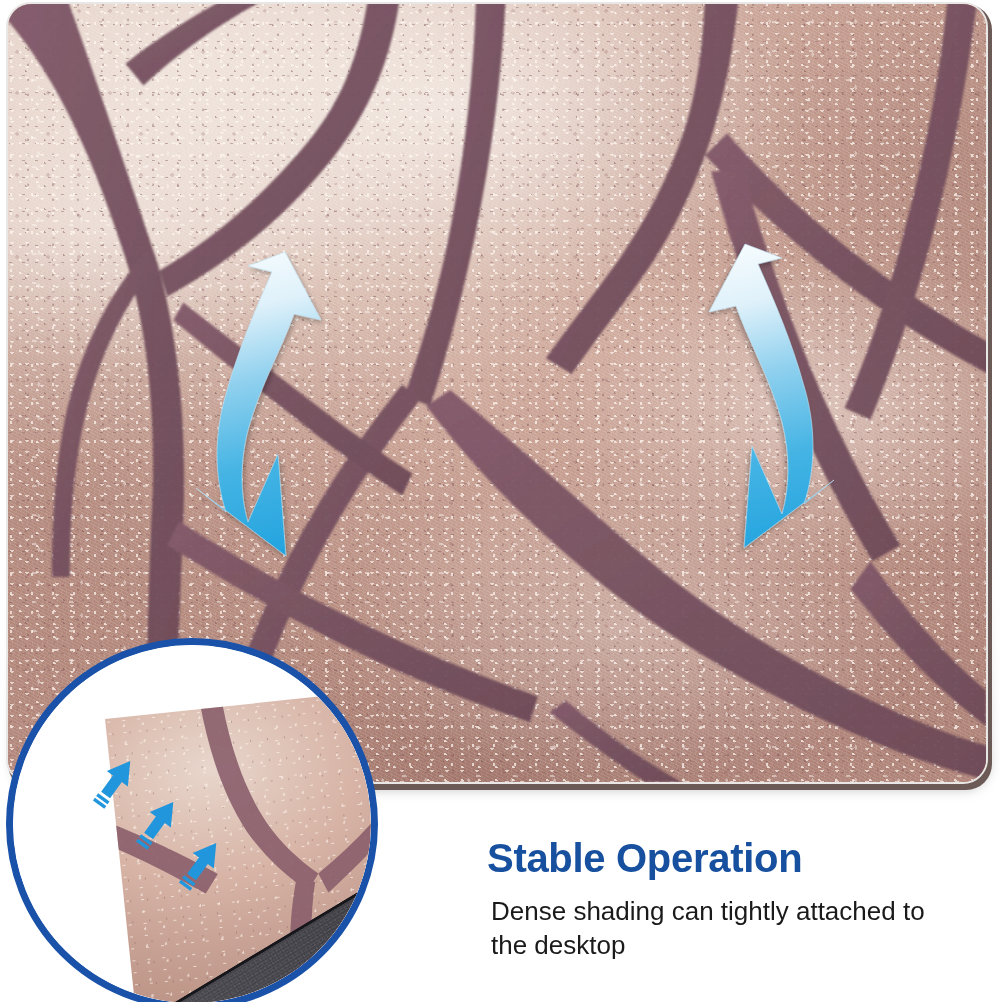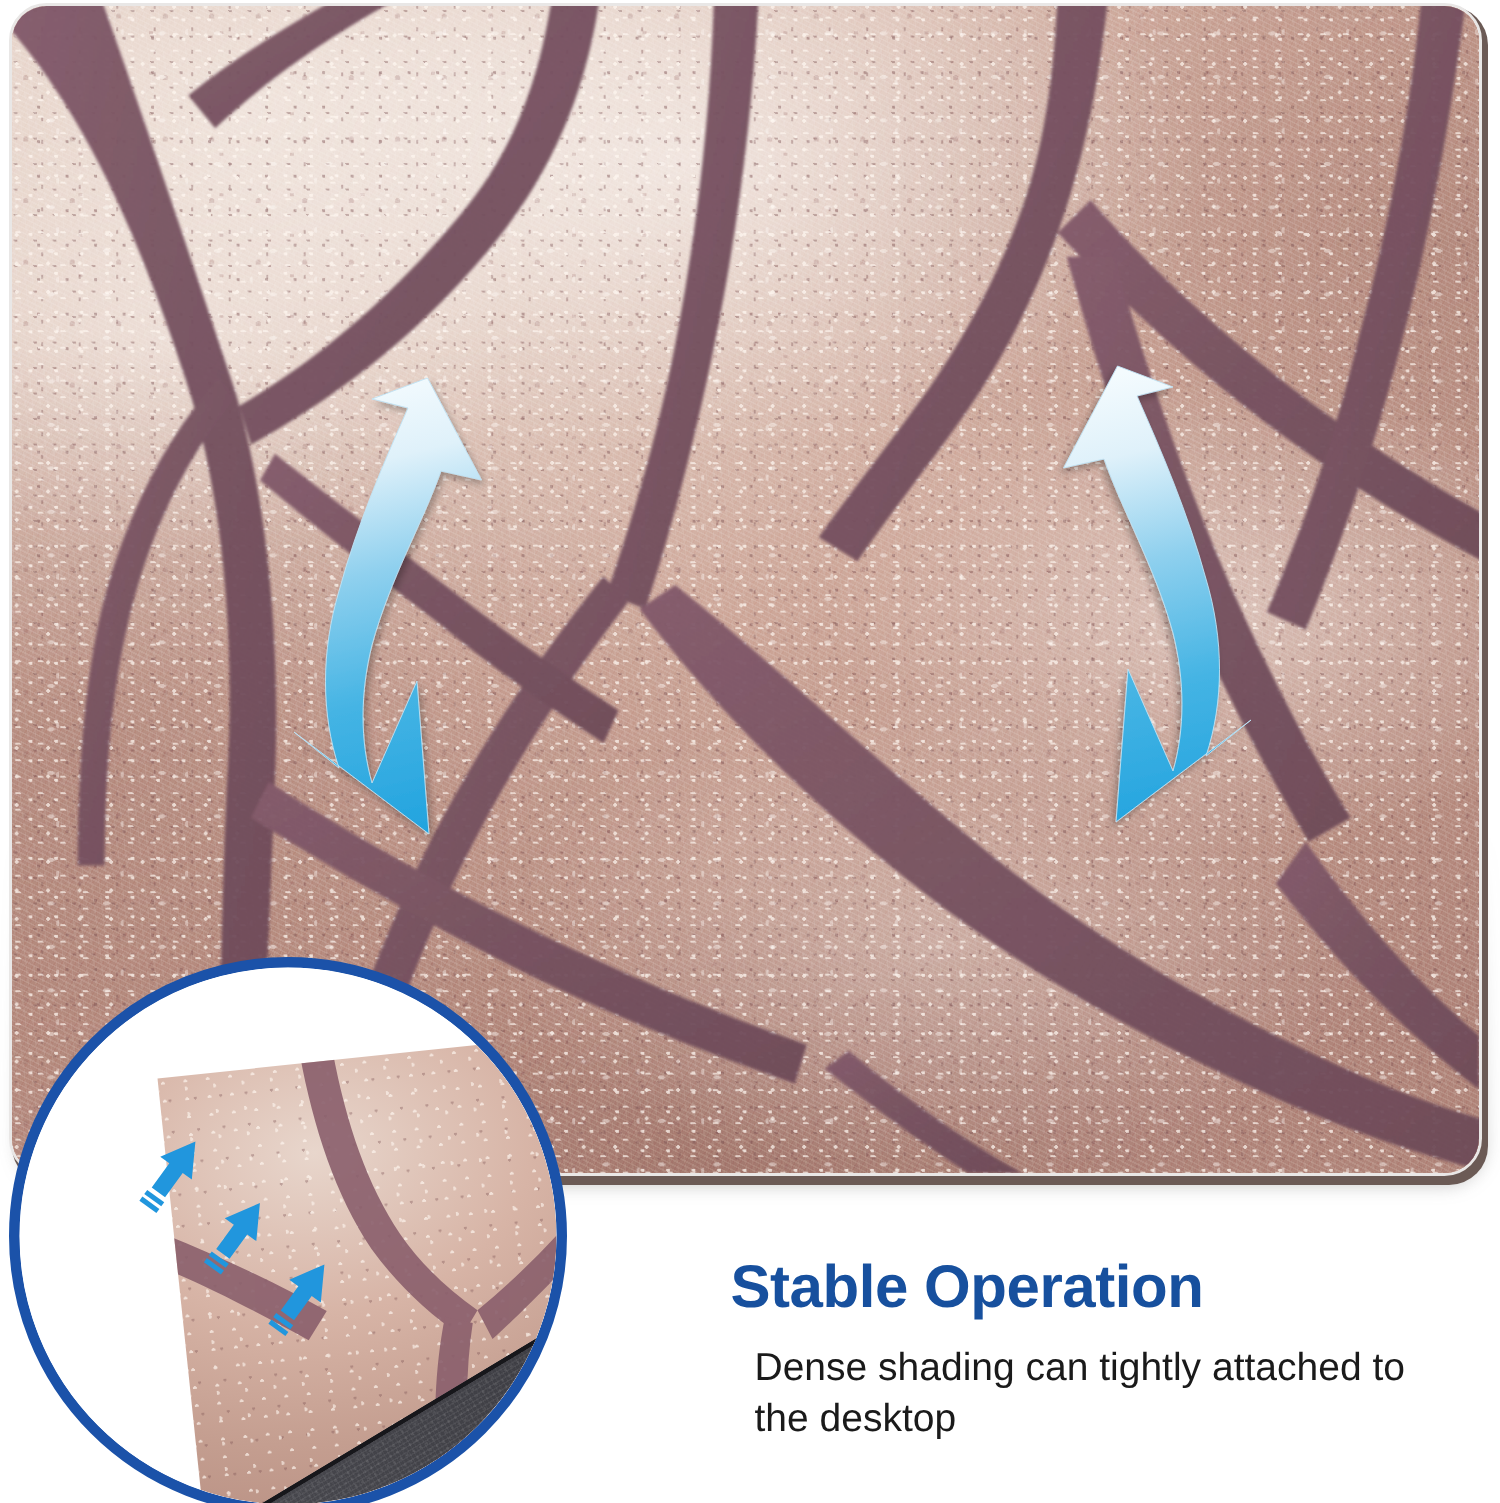--- a/index.html
+++ b/index.html
@@ -168,21 +168,21 @@
 
   .hand{position:absolute;left:205px;top:735px;width:180px;height:230px;}
 
   
   .text-block{position:absolute;left:487px;top:838px;width:470px;}
   .headline{
     font-size:40px;font-weight:bold;color:#17509e;
     letter-spacing:-.3px;line-height:1.0;margin:0 0 16px 0;
   }
   .subline{
-    font-size:26px;color:#1a1a1a;line-height:1.32;margin:16px;
+    font-size:26px;color:#1a1a1a;line-height:1.32;margin:4px;
     font-weight:400;
   }
 </style>
 </head>
 <body>
 
 <div id="stage">
 
   <div class="pad-shadow"></div>
   <div class="pad-edge"></div>

